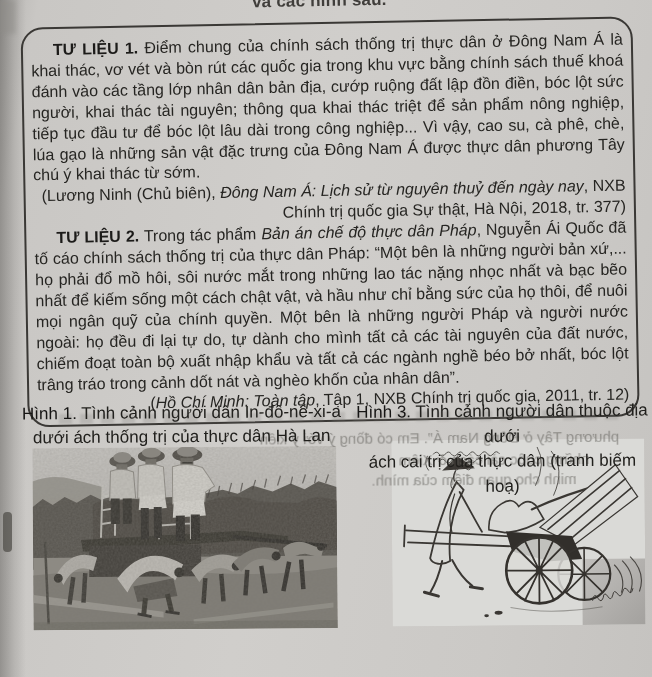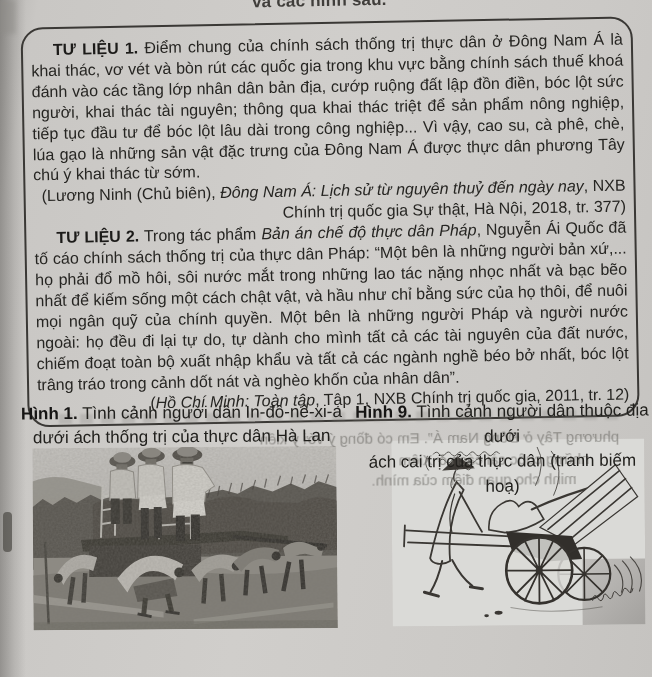--- a/index.html
+++ b/index.html
@@ -38,21 +38,21 @@
     background:repeating-linear-gradient(90deg,rgba(122,120,116,.45) 0 13px,rgba(122,120,116,0) 13px 21px);}
   .bleed-text{font-size:15px;color:rgba(108,106,102,.62);white-space:nowrap;
     transform:scaleX(-1);filter:blur(.5px);}
   
   .figure1{left:33px;top:14px;width:304px;height:182px;}
   .figure2{left:392px;top:9px;width:253px;height:186px;}
   .tilt-bottom .figure1{top:46px}
   .tilt-bottom .figure2{top:41px}
   
   .caption{font-size:17px;text-align:center;color:#21201d;}
-  .caption .fig-label{font-weight:bold;color:#161514;}
+  .caption .fig-label{font-weight:normal;color:#161514;}
   .caption1{left:15px;top:243px;width:335px;line-height:24px;}
   .caption2{left:354px;top:234px;width:298px;line-height:25px;}
   svg{display:block;}
 </style>
 </head>
 <body>
 
 <div class="abs spine"></div>
 <div class="abs corner-smudge"></div>
 <div class="abs mark-dash"></div>
@@ -219,17 +219,17 @@
   <div class="abs bleed-text" style="left:55px;top:30px;width:565px;">phương Tây ở Đông Nam Á”. Em có đồng ý với ý kiến</div>
   <div class="abs bleed-text" style="left:335px;top:52px;width:255px;">những cuộc cải cách ở Xiêm</div>
   <div class="abs bleed-text" style="left:392px;top:72px;width:185px;">minh cho quan điểm của mình.</div>
 
   <div class="abs caption caption1">
     <div><b class="fig-label">Hình 1.</b>
       <span>Tình cảnh người dân In-đô-nê-xi-a</span></div>
     <div>dưới ách thống trị của thực dân Hà Lan</div>
   </div>
   <div class="abs caption caption2">
-    <div><b class="fig-label">Hình 9.</b>
+    <div><b class="fig-label">Hình 3.</b>
       <span>Tình cảnh người dân thuộc địa dưới</span></div>
     <div>ách cai trị của thực dân (tranh biếm hoạ)</div>
   </div>
 </div>
 
 </body></html>

